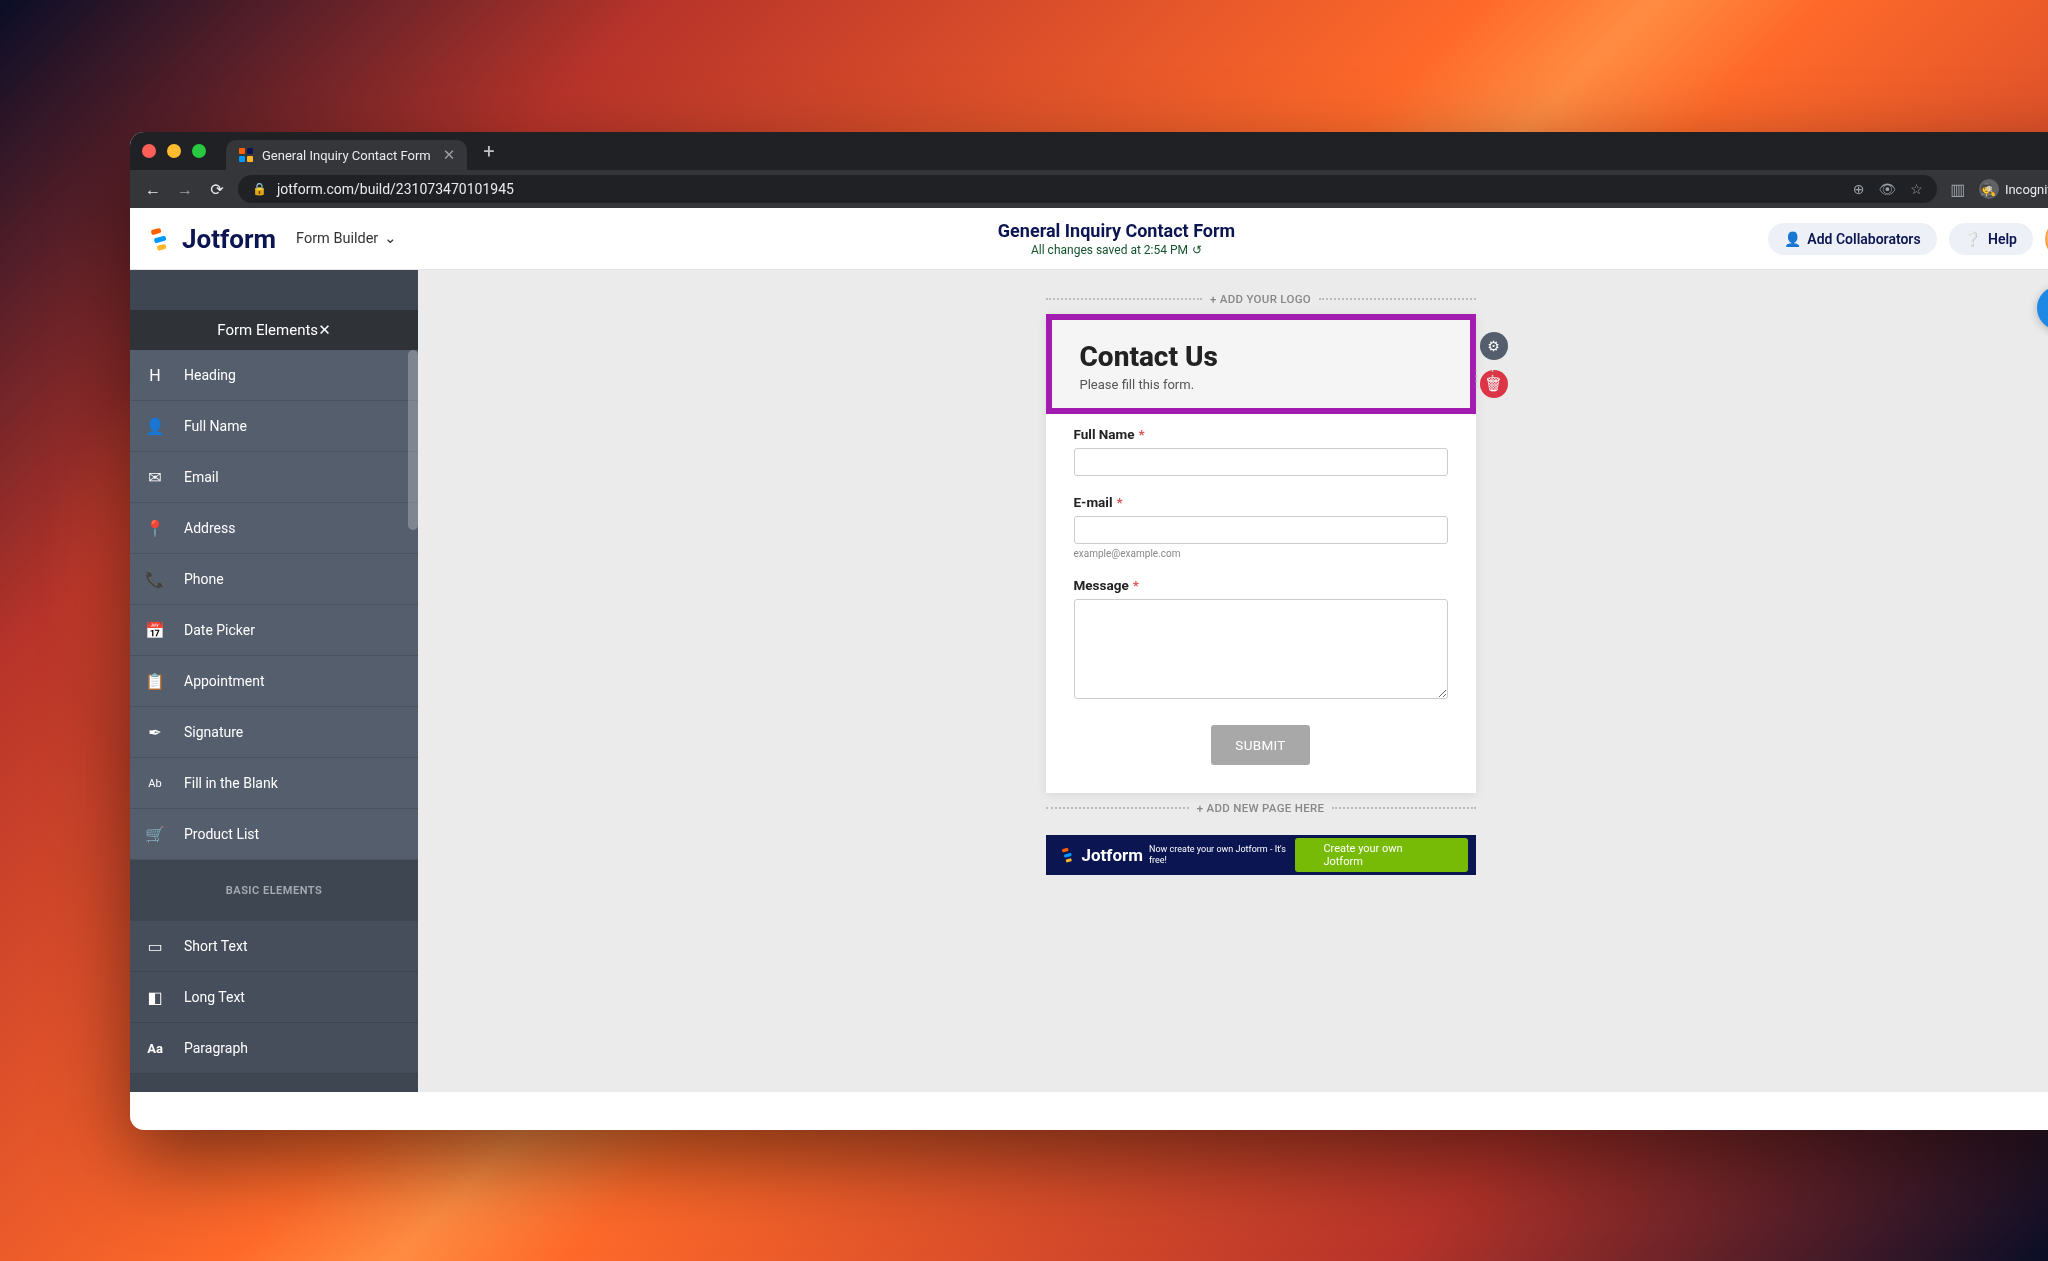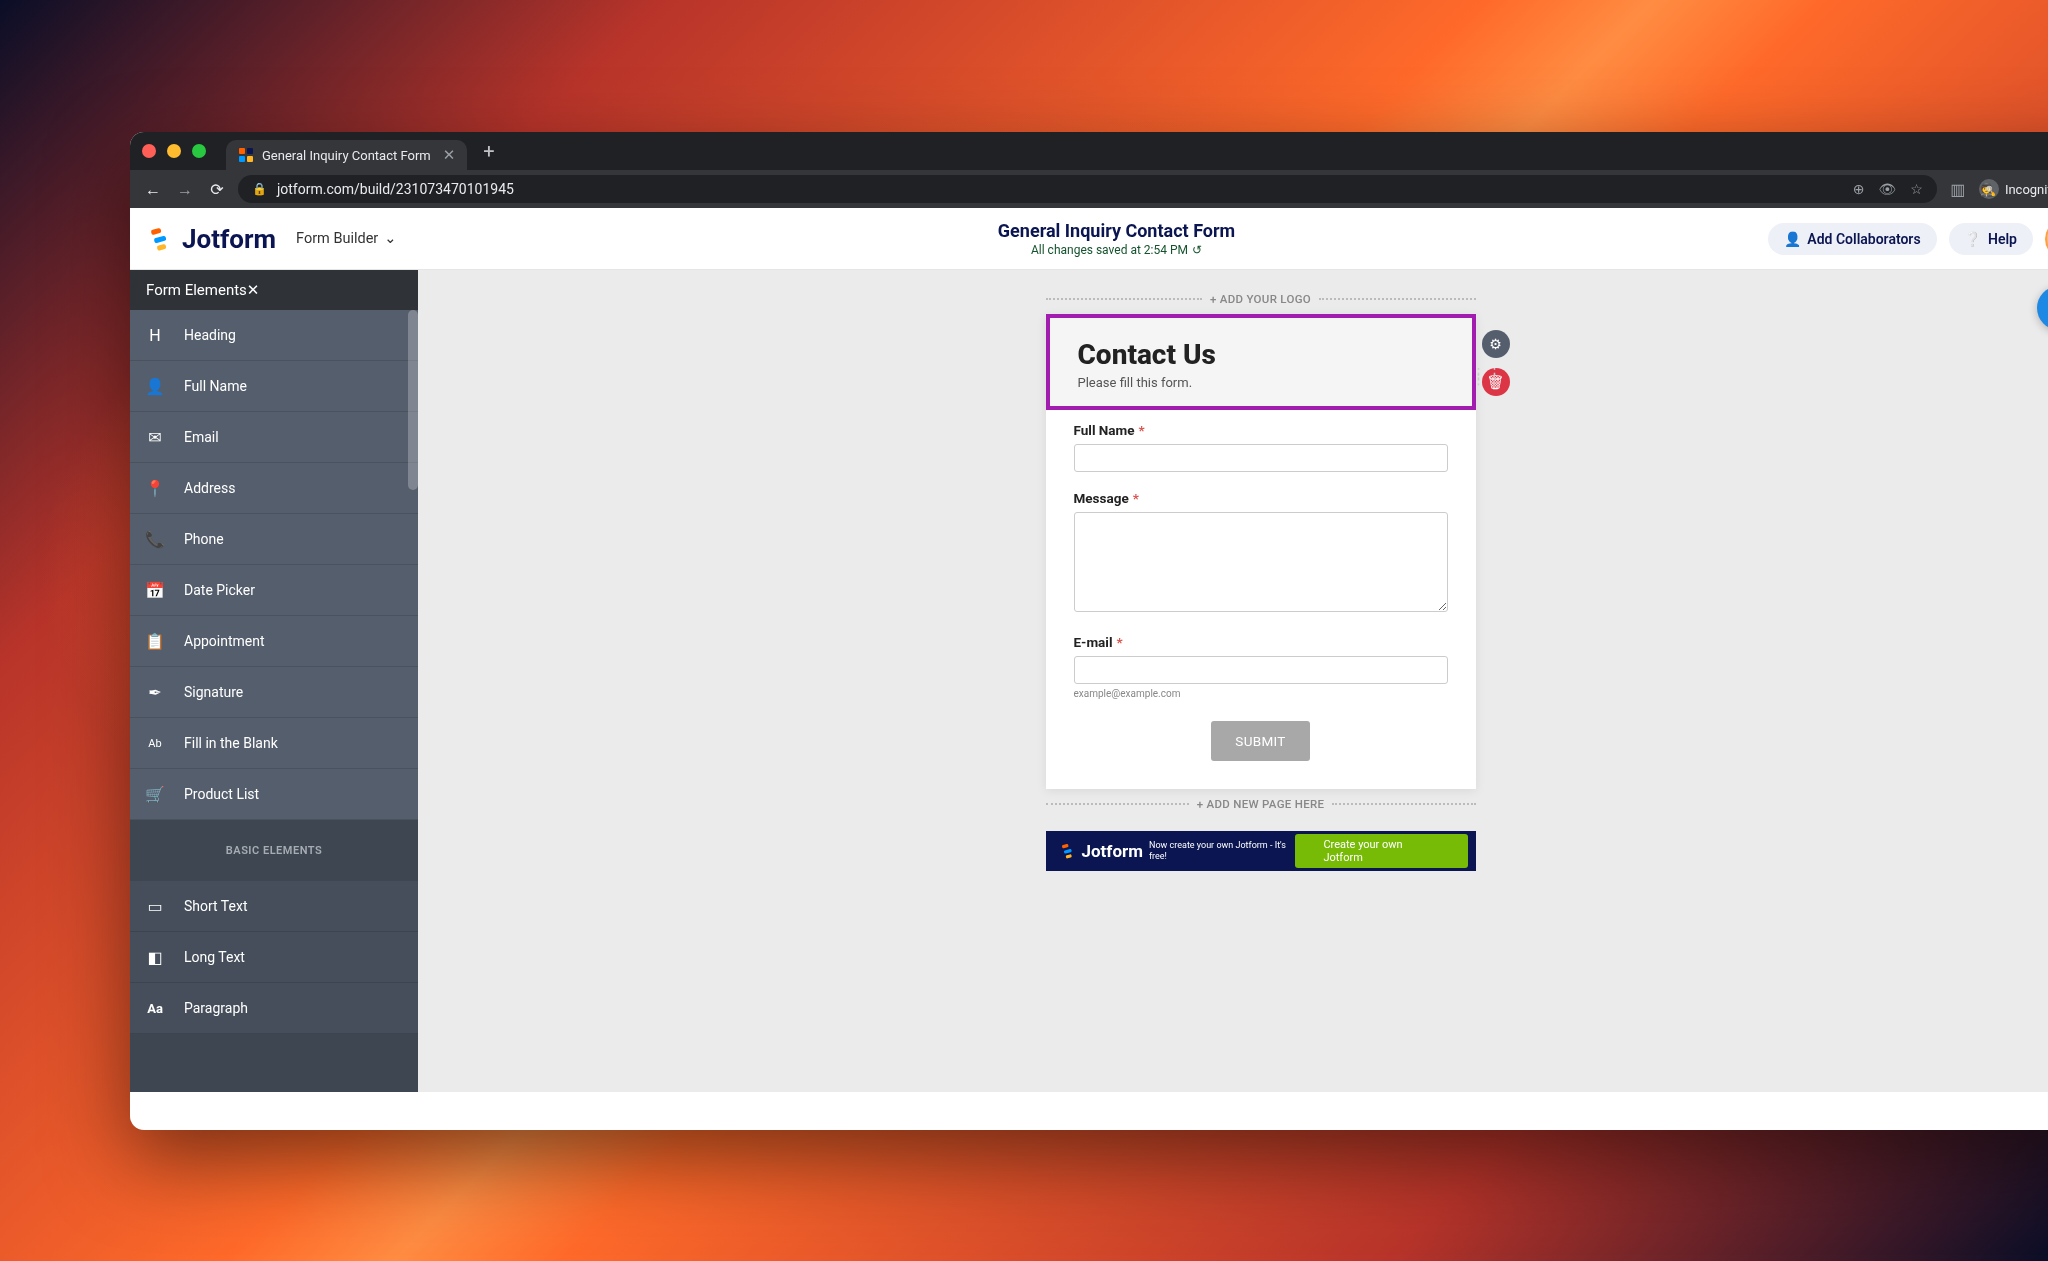--- a/index.html
+++ b/index.html
@@ -130,21 +130,21 @@
     
     .main-area {
       flex:1;
       display:flex;
       height: calc(100% - 176px);
       background: #ebebeb;
     }
 
     
     .sidebar { width: 288px; background: #3e4651; display:flex; flex-direction:column; }
-    .sidebar-header { background: #2f3237; height:40px; display:flex; align-items:center; padding: 0 16px; color:#fff; font-size:15px; justify-content:flex-start;}
+    .sidebar-header { background: #2f3237; height:40px; display:flex; align-items:center; padding: 0 16px; color:#fff; font-size:15px; justify-content:center;margin-top:40px;}
     .sidebar-tabs { display:flex; background:#2f3237; }
     .sidebar-tab { flex:1; text-align:center; padding: 12px 0; color:#c3c7cc; font-size:12px; font-weight:600; position:relative;}
     .sidebar-tab.active { color:#fff; }
     .sidebar-tab.active::after { content:''; position:absolute; bottom:0; left:6px; right:6px; height:3px; background:#ff6100;}
     .sidebar-content { flex:1; overflow-y:auto; position:relative;}
     .sidebar-scrollbar { position:absolute; right:0; top:0; width:10px; height:180px; background: rgba(255,255,255,0.25); border-radius:5px;}
     .element-item { display:flex; align-items:center; height:51px; padding: 0 14px; color:#fff; font-size:14px; gap: 18px; border-bottom:1px solid rgba(0,0,0,0.12);}
     .element-item.highlight { background: #555e6c; }
     .element-item:not(.highlight):not(.heading) { background: #454e5a;}
     .element-icon { width:22px; height:22px; display:flex; align-items:center; justify-content:center; font-size:16px; color:#fff;}
@@ -163,21 +163,21 @@
       content:''; height: 0; border-top: 2px dotted #bbb; flex:1;
     }
     .add-logo-bar span, .add-page-bar span { padding: 0 8px;}
 
     .form-card {
       background: #fff;
       box-shadow: 0 2px 10px rgba(0,0,0,0.08);
       position: relative;
     }
     .form-header-block {
-      border: 4px solid #a21caf;
+      border: 6px solid #a21caf;
       padding: 20px 28px 16px;
       background: #f5f5f5;
       position: relative;
     }
     .form-header-block h1 { font-size: 28px; font-weight:800; color:#222;}
     .form-header-block p { font-size: 13px; color:#555; margin-top:4px;}
     .block-controls { position:absolute; right:-38px; top:12px; display:flex; flex-direction:column; gap:10px;}
     .block-ctrl { width:28px; height:28px; border-radius:50%; display:flex; align-items:center; justify-content:center; color:#fff; font-size:14px;}
     .block-ctrl.gear { background:#555e6c;}
     .block-ctrl.trash { background:#dc3545;}
@@ -381,27 +381,27 @@
                 </div>
             </div>
             <div class="drag-dots">⋮⋮<br>⋮⋮</div>
           </div>
           <div class="form-body">
             <div class="form-field">
               <label class="field-label"><span>Full Name</span><span class="required-star">*</span></label>
               <input class="field-input" style="">
             </div>
             <div class="form-field">
-              <label class="field-label"><span>Message</span><span class="required-star">*</span></label>
-              <textarea class="field-textarea" style=""></textarea>
-            </div>
-            <div class="form-field">
               <label class="field-label"><span>E-mail</span><span class="required-star">*</span></label>
               <input class="field-input" style="">
               <div class="field-hint">example@example.com</div>
+            </div>
+            <div class="form-field">
+              <label class="field-label"><span>Message</span><span class="required-star">*</span></label>
+              <textarea class="field-textarea" style=""></textarea>
             </div>
             <button class="submit-btn">SUBMIT</button>
           </div>
         </div>
 
         <div class="add-page-bar">
             <span>+ ADD NEW PAGE HERE</span>
           </div>
 
         <div class="promo-bar">

